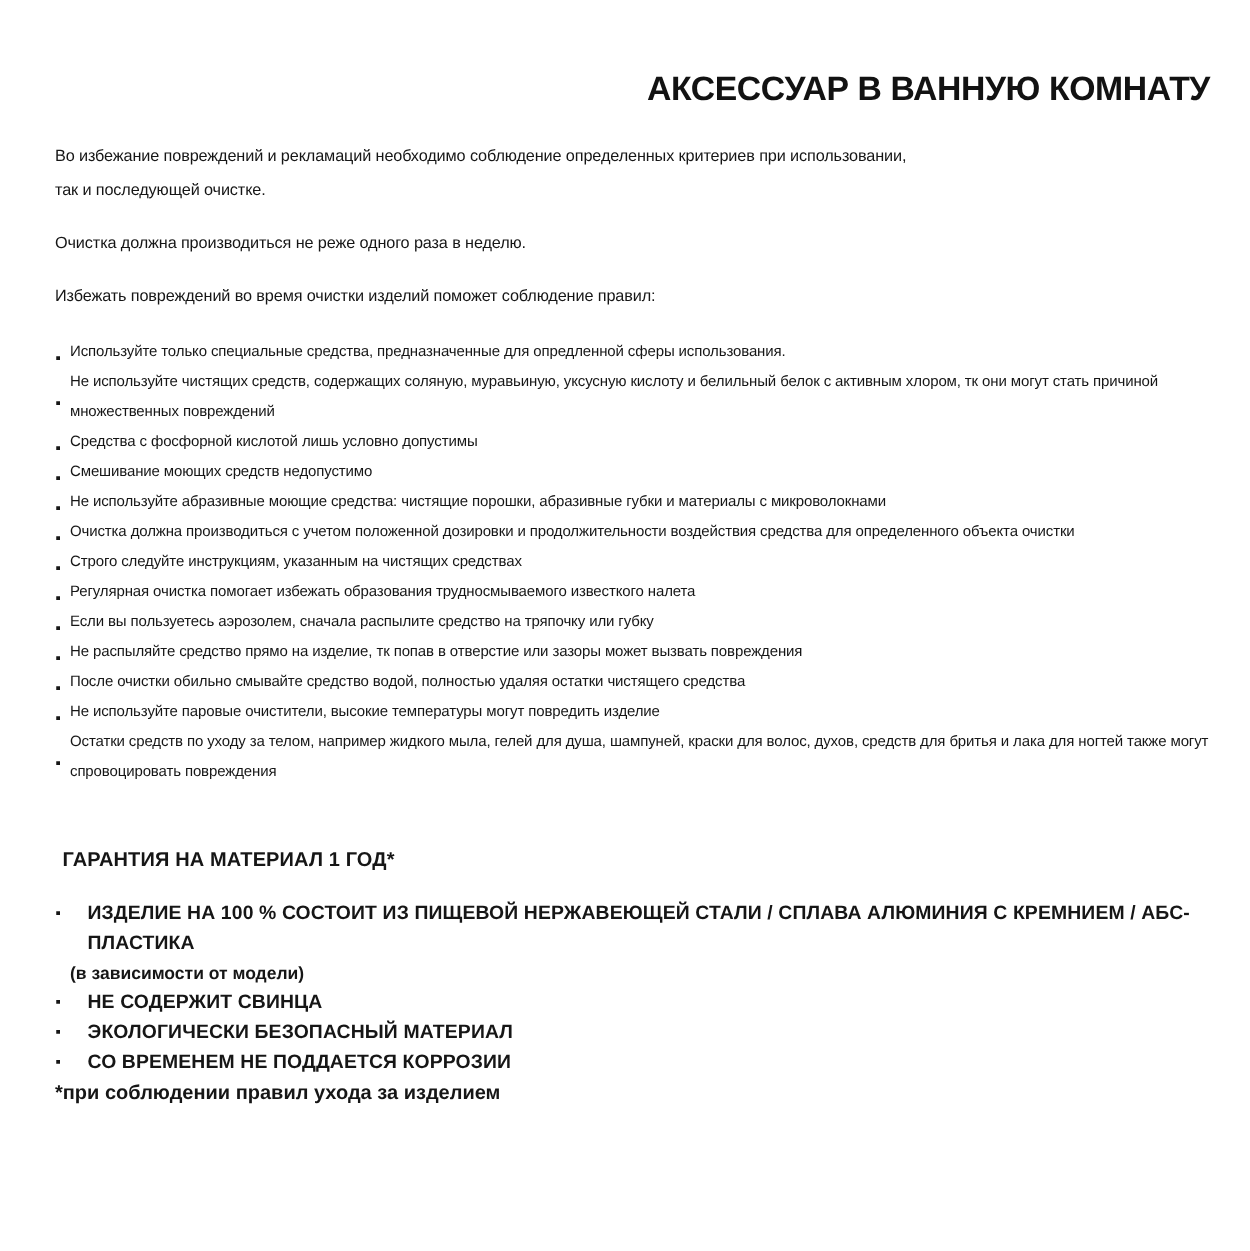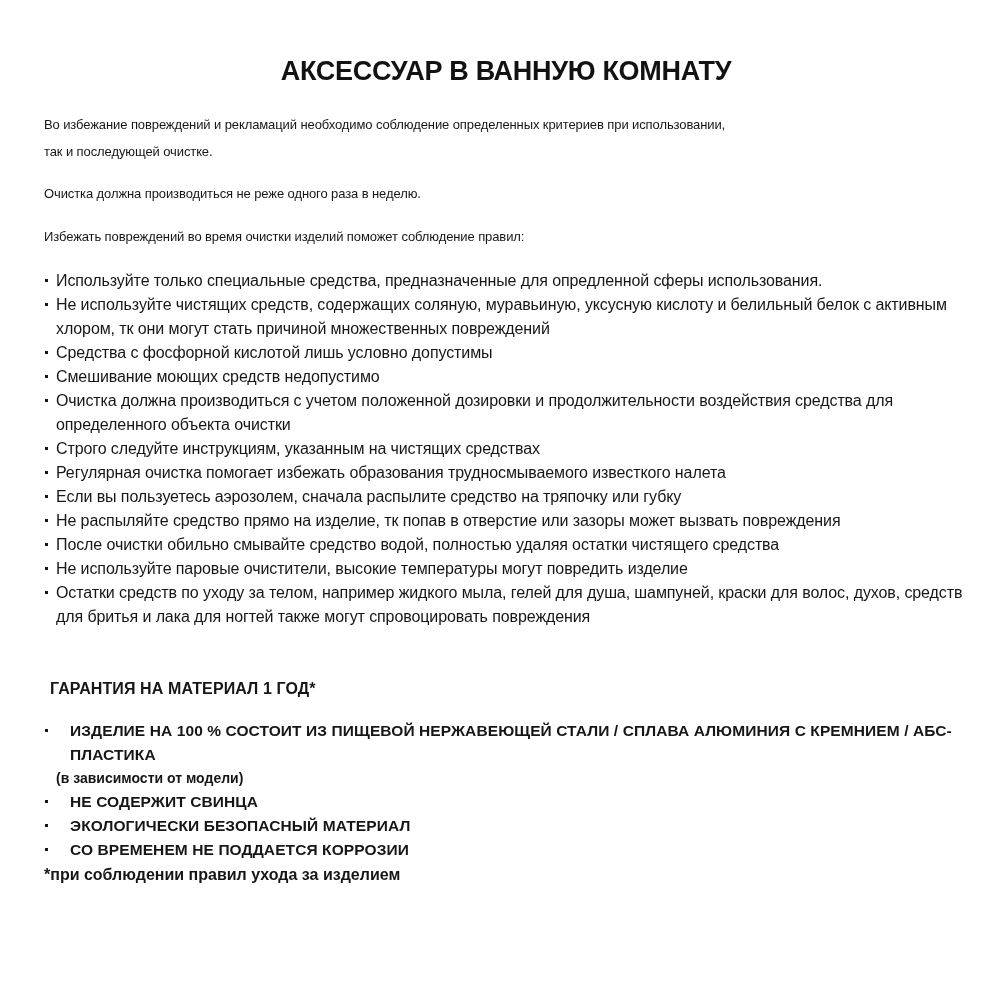--- a/index.html
+++ b/index.html
@@ -16,21 +16,21 @@
   }
   .page {
     box-sizing: border-box;
     width: 1000px;
     height: 1001px;
     padding: 0 32px 0 44px;
   }
   .title {
     margin: 0;
     padding-top: 56px;
-    text-align: center;
+    text-align: right;
     font-size: 27px;
     font-weight: 700;
     letter-spacing: -0.3px;
     color: #121212;
   }
   .care-heading {
     margin-top: 49px;
     font-size: 15px;
     font-weight: 700;
     letter-spacing: 0.1px;
@@ -41,22 +41,22 @@
     line-height: 27px;
     letter-spacing: -0.1px;
   }
   .p1 { margin-top: 24px; }
   .p2 { margin-top: 15px; }
   .p3 { margin-top: 16px; }
 
   .rules { margin-top: 19px; }
   .rule {
     display: flex;
-    align-items: flex-start;
-    font-size: 16px;
+    align-items: center;
+    font-size: 12px;
     line-height: 24px;
     letter-spacing: -0.1px;
   }
   .dot {
     flex: none;
     width: 3px;
     height: 3px;
     margin: 10px 8px 0 1px;
     background: #161616;
   }
@@ -121,20 +121,24 @@
     <div class="rule">
       <span class="dot"></span>
       <span class="rule-text">Средства с фосфорной кислотой лишь условно допустимы</span>
     </div>
     <div class="rule">
       <span class="dot"></span>
       <span class="rule-text">Смешивание моющих средств недопустимо</span>
     </div>
     <div class="rule">
       <span class="dot"></span>
+      <span class="rule-text">Не используйте абразивные моющие средства: чистящие порошки, абразивные губки и материалы с микроволокнами</span>
+    </div>
+    <div class="rule">
+      <span class="dot"></span>
       <span class="rule-text">Очистка должна производиться с учетом положенной дозировки и продолжительности воздействия средства для определенного объекта очистки</span>
     </div>
     <div class="rule">
       <span class="dot"></span>
       <span class="rule-text">Строго следуйте инструкциям, указанным на чистящих средствах</span>
     </div>
     <div class="rule">
       <span class="dot"></span>
       <span class="rule-text">Регулярная очистка помогает избежать образования трудносмываемого известкого налета</span>
     </div>

